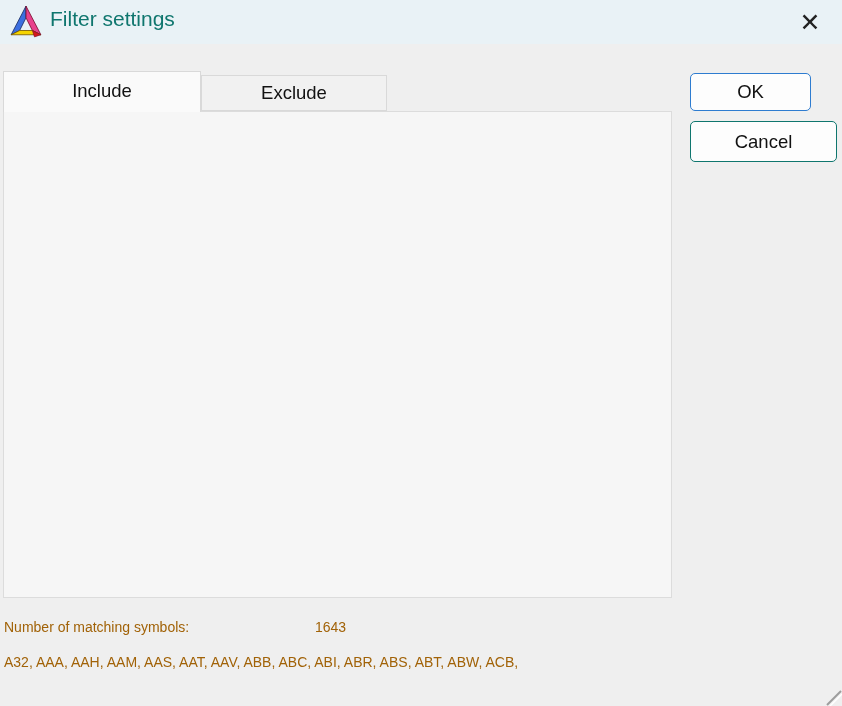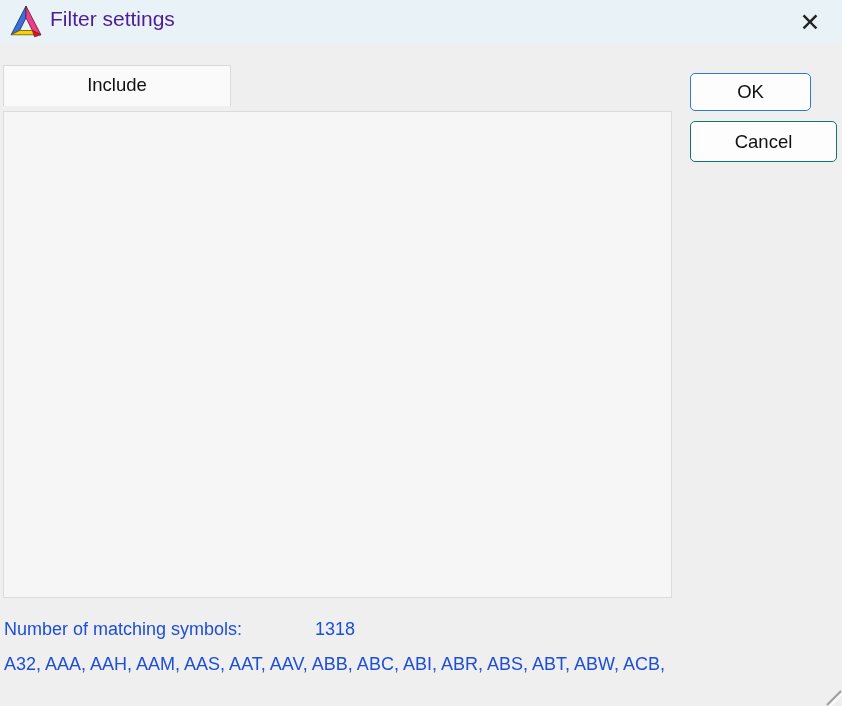--- a/index.html
+++ b/index.html
@@ -6,32 +6,32 @@
   .dialog{
     position:relative;width:842px;height:706px;background:#efefef;
     font-family:"Liberation Sans", sans-serif;color:#111;overflow:hidden;
     box-sizing:border-box;
   }
   .titlebar{
     position:absolute;left:0;top:0;width:842px;height:44px;background:#e9f2f6;
     display:flex;align-items:center;
   }
   .app-logo{position:absolute;left:9px;top:5px;width:34px;height:34px;}
-  .title-text{position:absolute;left:50px;top:7px;font-size:21px;color:#4c1d95;}
+  .title-text{position:absolute;left:50px;top:7px;font-size:21px;color:#0f766e;}
   .close-btn{
     position:absolute;right:12px;top:4px;width:40px;height:36px;
     display:flex;align-items:center;justify-content:center;
     font-size:25px;font-weight:300;color:#222;cursor:default;
   }
   .tab{
     position:absolute;box-sizing:border-box;text-align:center;font-size:18.5px;
     border:1px solid #d9d9d9;
   }
   .tab-include{
-    left:3px;top:65px;width:228px;height:41px;background:#fafafa;
+    left:3px;top:71px;width:198px;height:41px;background:#fafafa;
     border-bottom:none;z-index:3;line-height:38px;
   }
   .tab-exclude{
     left:201px;top:75px;width:186px;height:36px;background:#f1f1f1;
     line-height:34px;z-index:1;
   }
   .panel{
     position:absolute;left:3px;top:111px;width:669px;height:487px;
     background:#f6f6f6;border:1px solid #dcdcdc;box-sizing:border-box;z-index:2;
   }
@@ -60,41 +60,42 @@
     border:2px solid #878787;border-radius:6px;background:#f4f4f4;
   }
   .btn{
     position:absolute;box-sizing:border-box;background:#fdfdfd;border:1px solid #0f766e;
     border-radius:5px;display:flex;align-items:center;justify-content:center;
     font-size:18.5px;color:#111;
   }
   .btn-ok{left:690px;top:73px;width:121px;height:38px;border:1.5px solid #2e7cd0;}
   .btn-cancel{left:690px;top:121px;width:147px;height:41px;}
   .btn-clear{left:495px;top:519px;width:148px;height:40px;font-size:18px;}
-  .status-line{position:absolute;left:4px;font-size:18px;color:#1d4ed8;}
+  .status-line{position:absolute;left:4px;font-size:14px;color:#a16207;}
   .grip{position:absolute;right:0;bottom:0;width:18px;height:18px;}
 </style>
 </head>
 <body>
 
 <div class="dialog">
 
   <div class="titlebar">
     <svg class="app-logo" viewBox="0 0 32 32">
 
       <polygon points="16,1 2,28 10,24 16,12" fill="#3b6fe0" stroke="#1c2f66" stroke-width="0.8"></polygon>
       <polygon points="16,1 30,28 22,24 16,12" fill="#e8418c" stroke="#7a1030" stroke-width="0.8"></polygon>
       <polygon points="2,28 30,28 22,24 10,24" fill="#f5d400" stroke="#7a5a00" stroke-width="0.8"></polygon>
       <polygon points="30,28 24,30 22,24" fill="#d61a1a" stroke="#7a1030" stroke-width="0.6"></polygon>
     </svg>
     <div class="title-text">Filter settings</div>
     <div class="close-btn">✕</div>
   </div>
 
   <div class="tab tab-include">Include</div>
+  <div class="tab tab-exclude">Exclude</div>
 
   <div class="panel"></div>
 
   <div class="strip" style="left:24px;top:133px;width:157px;">
     <span class="strip-label">Category</span>
   </div>
   <div class="strip" style="left:216px;top:133px;width:205px;">
     <span class="radio on"></span>
     <span>Match All</span>
   </div>
@@ -202,20 +203,20 @@
   <div class="strip" style="left:24px;top:557px;width:157px;">
     <span class="strip-label">Indexes:</span>
   </div>
   <div class="checkbox" style="top:558px;"></div>
 
   <div class="btn btn-ok">OK</div>
   <div class="btn btn-cancel">Cancel</div>
   <div class="btn btn-clear">Clear</div>
 
   <div class="status-line" style="top:619px;">Number of matching symbols:</div>
-  <div class="status-line" style="left:315px;top:619px;">1318</div>
+  <div class="status-line" style="left:315px;top:619px;">1643</div>
   <div class="status-line" style="top:654px;">A32, AAA, AAH, AAM, AAS, AAT, AAV, ABB, ABC, ABI, ABR, ABS, ABT, ABW, ACB,</div>
 
   <svg class="grip" viewBox="0 0 18 18">
     <line x1="17" y1="3" x2="3" y2="17" stroke="#9d9d9d" stroke-width="2"></line>
     <line x1="18" y1="6" x2="6" y2="18" stroke="#ffffff" stroke-width="1.5"></line>
   </svg>
 </div>
 
 </body></html>

